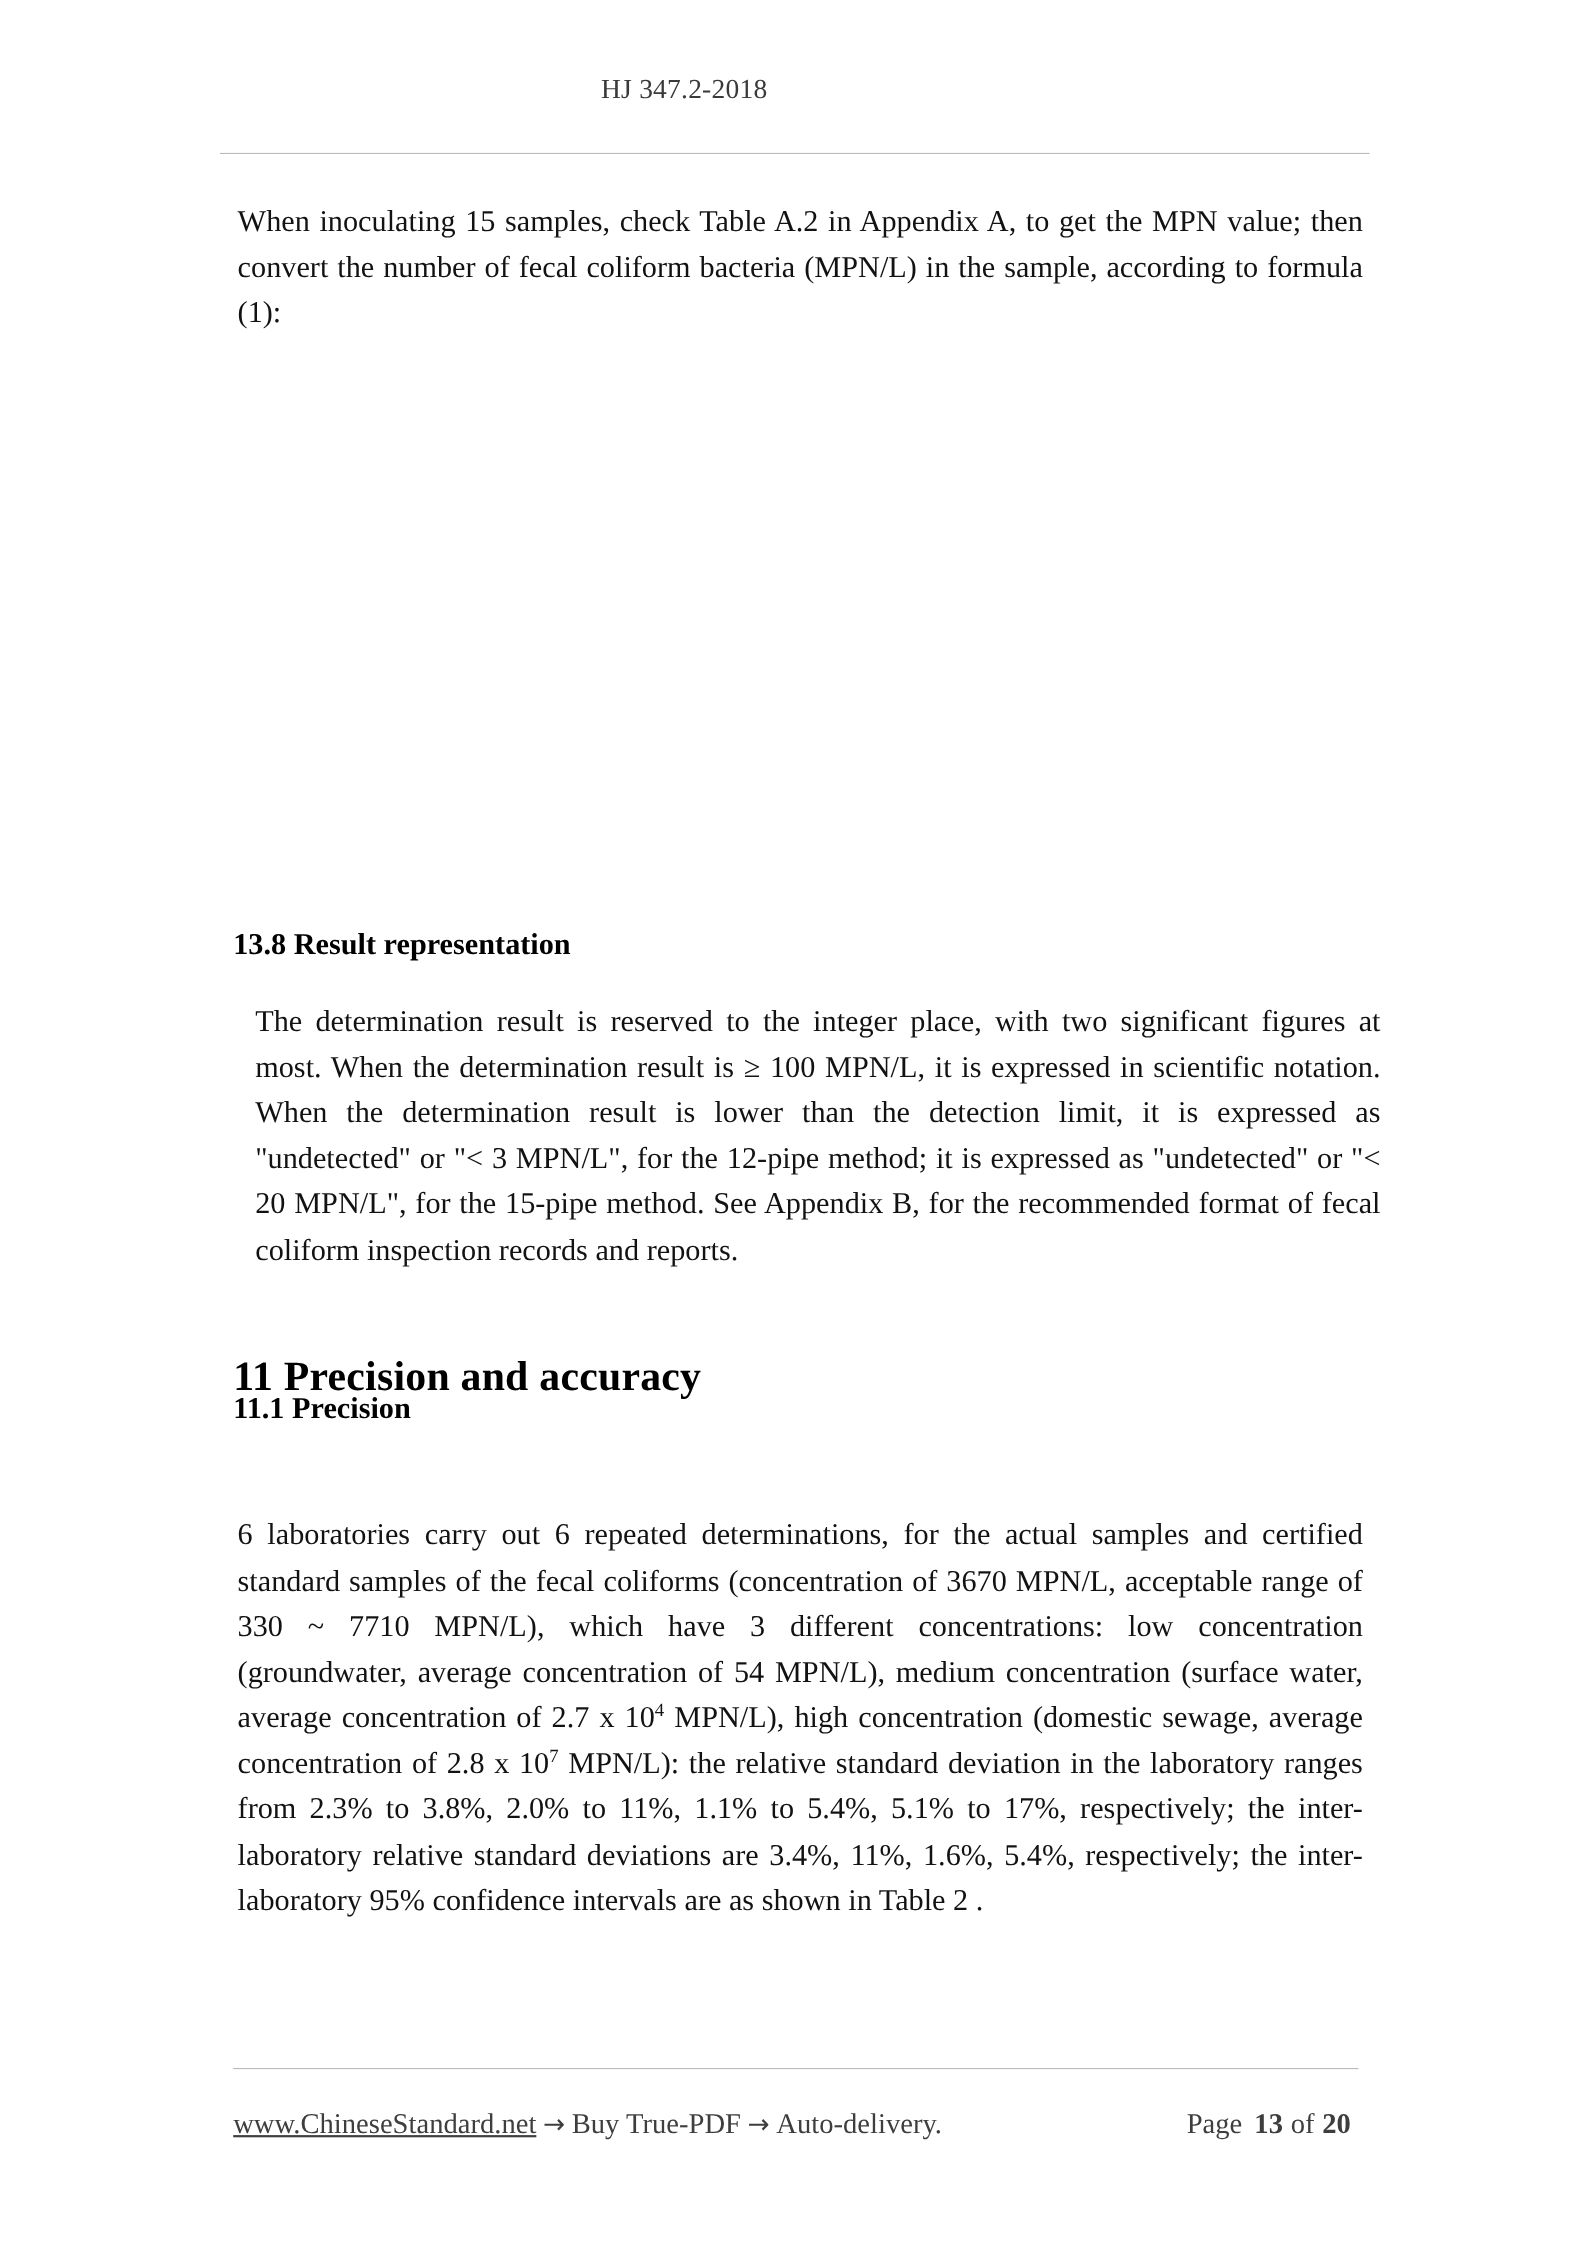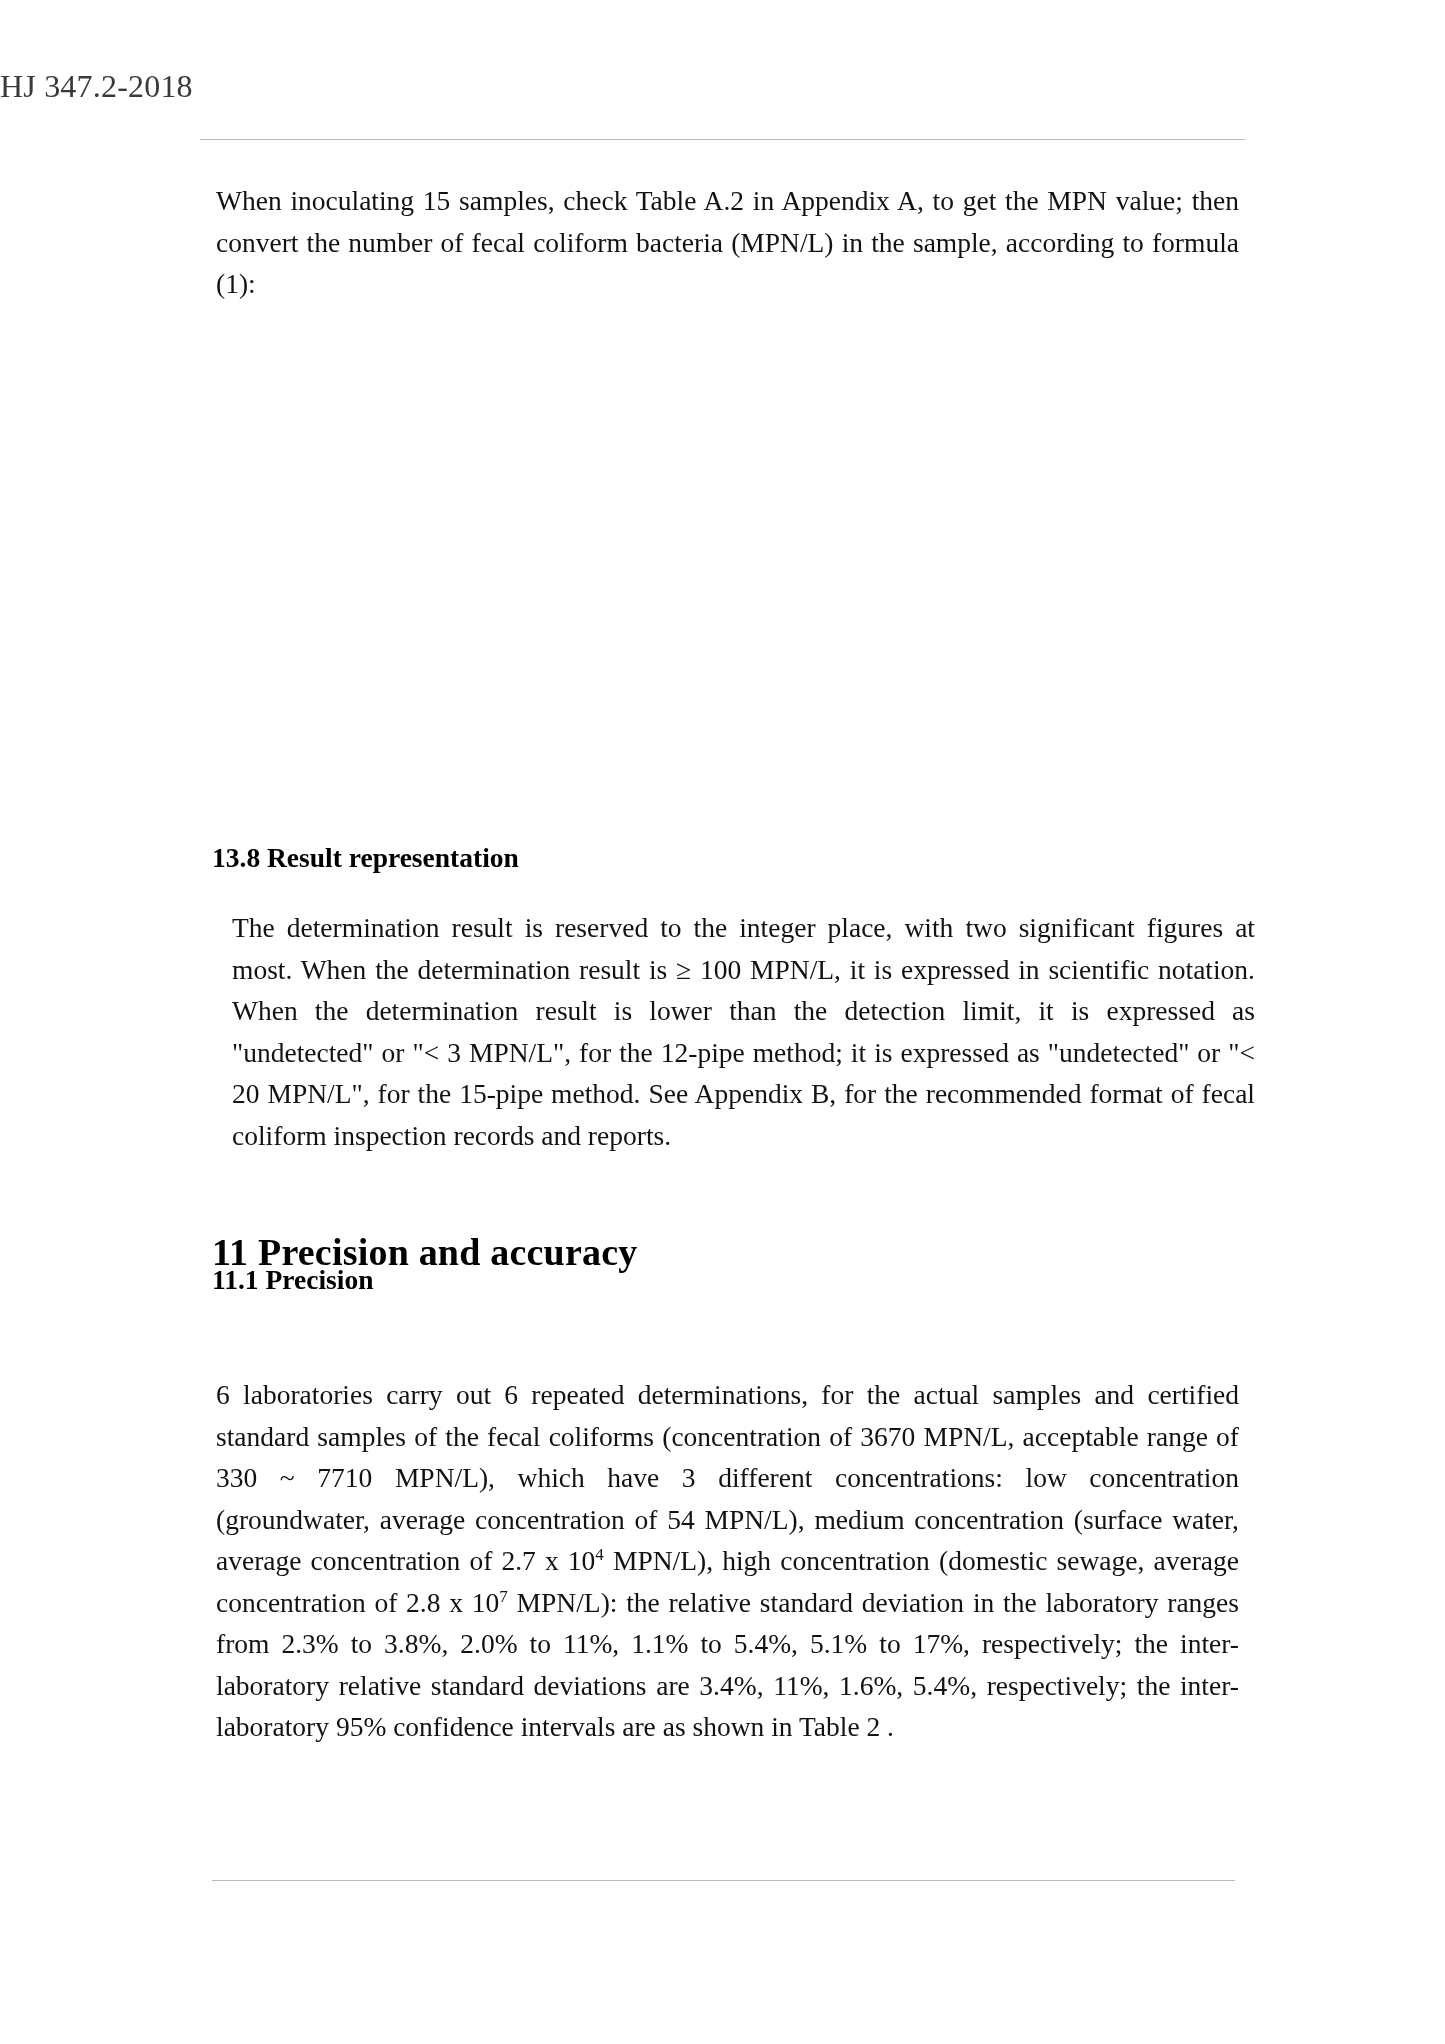--- a/index.html
+++ b/index.html
@@ -27,22 +27,22 @@
     left: 0;
     top: 0;
     width: 1445px;
     height: 140px;
   }
   .header-title {
     position: absolute;
     left: 0;
     top: 68px;
     width: 1244px;
-    text-align: left;
-    font-size: 32px;
+    text-align: center;
+    font-size: 25px;
     color: #3a3a3a;
     letter-spacing: 0.2px;
   }
   .header-rule {
     position: absolute;
     left: 200px;
     top: 139px;
     width: 1045px;
     height: 1px;
     background: #b9b9b9;
@@ -177,15 +177,19 @@
     <h2 class="section-heading">11 Precision and accuracy</h2>
 
     <h3 class="sub-heading h-11-1">11.1 Precision</h3>
 
     <p class="body-text para-3 last-line-left"><span>6 laboratories carry out 6 repeated determinations, for the actual samples and certified standard samples of the fecal coliforms (concentration of 3670 MPN/L, acceptable range of 330 ~ 7710 MPN/L), which have 3 different concentrations: low concentration (groundwater, average concentration of 54 MPN/L), medium concentration (surface water, average concentration of 2.7 x 10</span><sup class="exp">4</sup><span> MPN/L), high concentration (domestic sewage, average concentration of 2.8 x 10</span><sup class="exp">7</sup><span> MPN/L): the relative standard deviation in the laboratory ranges from 2.3% to 3.8%, 2.0% to 11%, 1.1% to 5.4%, 5.1% to 17%, respectively; the inter-laboratory relative standard deviations are 3.4%, 11%, 1.6%, 5.4%, respectively; the inter-laboratory 95% confidence intervals are as shown in Table 2 .</span></p>
 
   </div>
 
   <div class="footer-zone">
     <div class="footer-rule"></div>
+    <div class="footer-row">
+      <div class="footer-promo"><span class="site-link">www.ChineseStandard.net</span><span class="arrow">→</span><span>Buy True-PDF</span><span class="arrow">→</span><span>Auto-delivery.</span></div>
+      <div class="footer-pagenum"><span class="plabel">Page</span><span class="pnum">13</span><span>of</span><span class="pnum">20</span></div>
+    </div>
   </div>
 
 </div>
 
 </body></html>

